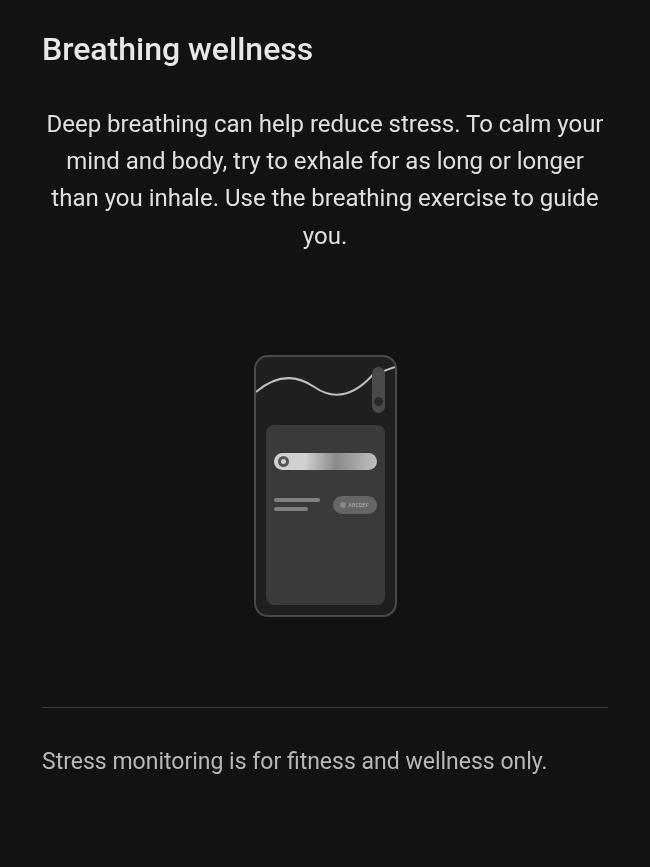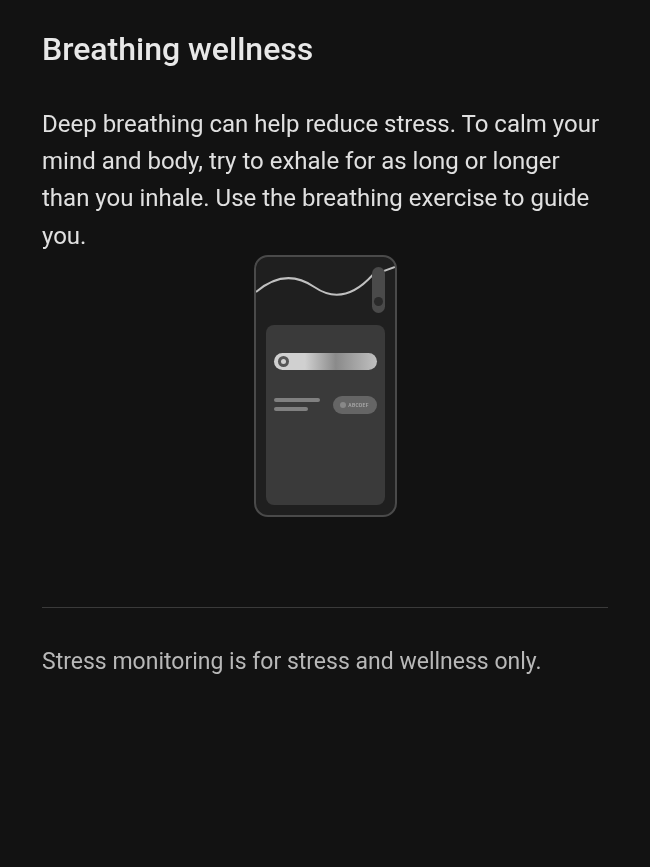--- a/index.html
+++ b/index.html
@@ -21,20 +21,22 @@
       font-size: 32px;
       font-weight: 500;
       color: #e8e8e8;
       margin-bottom: 38px;
     }
     .description {
       font-size: 24px;
       font-weight: 400;
       line-height: 1.55;
       color: #e0e0e0;
+      margin-bottom: 100px;
+      text-align: center;
     }
     .phone-wrapper {
       display: flex;
       justify-content: center;
       margin-bottom: 90px;
     }
     .phone {
       width: 143px;
       height: 262px;
       border: 2px solid #4a4a4a;
@@ -189,13 +191,13 @@
           <div class="button-dot"></div>
           <span class="button-text">ABCDEF</span>
         </div>
       </div>
     </div>
   </div>
 </div>
 
 <div class="divider"></div>
 
-<p class="disclaimer">Stress monitoring is for stress and wellness only.</p>
+<p class="disclaimer">Stress monitoring is for fitness and wellness only.</p>
 
 </body></html>

